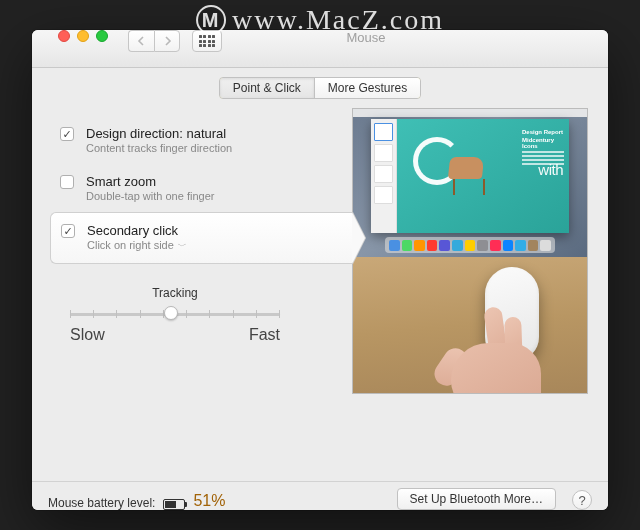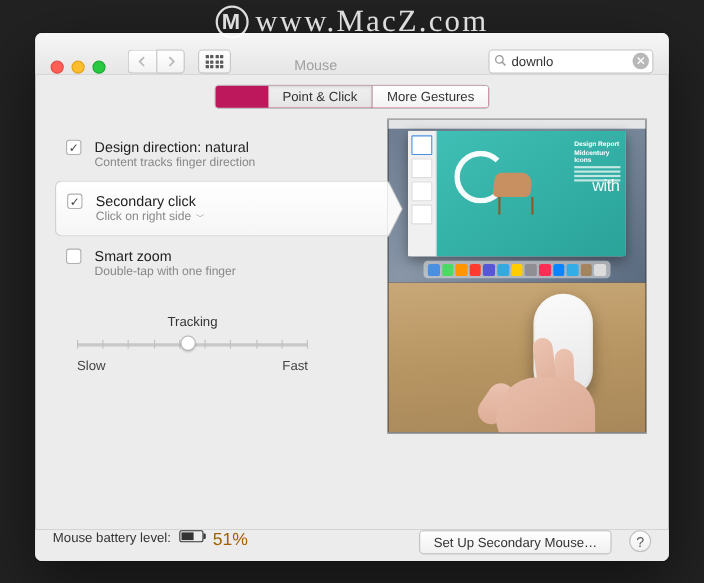--- a/index.html
+++ b/index.html
@@ -46,22 +46,22 @@
     display: flex;
     flex-direction: column;
   }
 
   .titlebar {
     height: 38px;
     background: linear-gradient(#f6f6f6, #e6e6e6);
     border-bottom: 1px solid #c9c9c9;
     border-radius: 6px 6px 0 0;
     display: flex;
-    align-items: flex-end;
-    padding: 0 14px;
+    align-items: flex-start;
+    padding: 0 26px;
     gap: 8px;
   }
   .traffic { display:flex; gap:7px; }
   .traffic span { width:12px;height:12px;border-radius:50%; }
   .tl-close{background:#ff5f57;border:1px solid #e14942;}
   .tl-min{background:#ffbd2e;border:1px solid #e1a116;}
   .tl-max{background:#28c940;border:1px solid #17a82e;}
 
   .nav-btns { display:flex; margin-left:12px; }
   .nav-btn {
@@ -97,21 +97,21 @@
     width:100%;height:100%;border:1px solid #c6c6c6;border-radius:4px;
     padding:0 22px 0 20px;font-size:12px;background:#fff;outline:none;color:#333;
   }
   .searchbox .sicon{position:absolute;left:5px;top:4px;color:#9a9a9a;font-size:12px;}
   .searchbox .clear{position:absolute;right:4px;top:3px;width:15px;height:15px;background:#b8b8b8;border-radius:50%;color:#fff;font-size:11px;display:flex;align-items:center;justify-content:center;cursor:pointer;}
 
   .tabs {
     height:40px;display:flex;align-items:center;justify-content:center;
     border-bottom:0px;
   }
-  .segctrl{display:flex;border:1px solid #c1c1c1;border-radius:4px;overflow:hidden;background:#be185d;padding-left:48px;}
+  .segctrl{display:flex;border:1px solid #c1c1c1;border-radius:4px;overflow:hidden;background:#fef9c3;}
   .segctrl button{
     border:none;background:linear-gradient(#fff,#f3f3f3);padding:3px 13px;font-size:12px;color:#333;cursor:pointer;border-right:1px solid #c1c1c1;
   }
   .segctrl button:last-child{border-right:none;}
   .segctrl button.active{background:linear-gradient(#f0f0f0,#e5e5e5);box-shadow:inset 0 1px 3px rgba(0,0,0,0.1);}
 
   .content {
     flex:1;display:flex;padding:0 20px 6px 18px;gap:0;position:relative;
   }
 
@@ -148,21 +148,21 @@
     position:relative;height:20px;
   }
   .slider-line{position:absolute;top:9px;left:0;right:0;height:3px;background:#c8c8c8;border-radius:2px;}
   .slider-ticks{position:absolute;top:6px;left:0;right:0;display:flex;justify-content:space-between;}
   .slider-ticks i{width:1px;height:8px;background:#c0c0c0;}
   .slider-knob{
     position:absolute;top:2px;left:48%;width:14px;height:14px;margin-left:-7px;
     background:#fff;border:1px solid #b8b8b8;border-radius:50%;
     box-shadow:0 1px 2px rgba(0,0,0,0.2);
   }
-  .slider-labels{display:flex;justify-content:space-between;font-size:12px;color:#444;margin-top:2px;}
+  .slider-labels{display:flex;justify-content:space-between;font-size:16px;color:#444;margin-top:2px;}
 
   .preview{
     width:236px;height:286px;background:#000;border:1px solid #bbb;position:relative;overflow:hidden;
   }
   .desktop{
     position:absolute;top:0;left:0;right:0;height:148px;
     background:linear-gradient(135deg,#6b7a8f,#8896a8 40%,#5a6a7f);
   }
   .desktop .menubar{position:absolute;top:0;left:0;right:0;height:8px;background:rgba(240,240,240,0.9);}
   .appwin{
@@ -202,21 +202,21 @@
     position:absolute;bottom:-20px;left:80px;width:120px;height:100px;
   }
   .palm{position:absolute;bottom:0;left:18px;width:90px;height:70px;background:linear-gradient(150deg,#e8beaa,#d9a791);border-radius:46px 38px 12px 40px;}
   .finger{position:absolute;background:linear-gradient(150deg,#ecc5b2,#dcab95);border-radius:10px;}
   .f1{left:54px;top:-6px;width:18px;height:56px;transform:rotate(-8deg);}
   .f2{left:72px;top:4px;width:17px;height:50px;transform:rotate(-2deg);}
   .thumb{left:6px;top:34px;width:24px;height:40px;transform:rotate(34deg);border-radius:14px;}
 
   .footer{
     height:29px;border-top:1px solid #d2d2d2;
-    display:flex;align-items:flex-start;padding:0 16px;gap:8px;
+    display:flex;align-items:flex-end;padding:0 16px;gap:8px;
     background: #ececec;border-radius:0 0 6px 6px;
   }
   .battery-label{font-size:12px;color:#333;}
   .battery-icon{
     width:22px;height:11px;border:1px solid #333;border-radius:2px;position:relative;display:inline-block;vertical-align:middle;
   }
   .battery-icon::after{content:"";position:absolute;right:-3px;top:2px;width:2px;height:5px;background:#333;border-radius:0 1px 1px 0;}
   .battery-fill{position:absolute;left:1px;top:1px;bottom:1px;background:#333;}
   .battery-pct{font-size:16px;color:#a16207;}
   .footer .spacer{flex:1;}
@@ -268,61 +268,51 @@
           <i></i>
           <i></i>
           <i></i>
           <i></i>
           <i></i>
           <i></i>
           <i></i>
         </div>
     </div>
     <div class="title">Mouse</div>
-    <div class="searchbox">
-      <span class="sicon">
-        <svg width="12" height="12" viewBox="0 0 12 12">
-            <circle cx="5" cy="5" r="3.4" stroke="#9a9a9a" stroke-width="1.2" fill="none"></circle>
-            <line x1="7.6" y1="7.6" x2="10.5" y2="10.5" stroke="#9a9a9a" stroke-width="1.4"></line>
-          </svg>
-      </span>
-      <input type="text" value="downlo" style="">
-      <span class="clear">✕</span>
-    </div>
   </div>
 
   <div class="tabs">
     <div class="segctrl">
       <button class="active">Point &amp; Click</button>
       <button>More Gestures</button>
     </div>
   </div>
 
   <div class="content">
 
     <div class="options">
 
       <div class="opt">
         <span class="cb checked"></span>
         <div class="optlabel">Design direction: natural</div>
         <div class="optdesc">Content tracks finger direction</div>
+      </div>
+
+      <div class="opt">
+        <span class="cb"></span>
+        <div class="optlabel">Smart zoom</div>
+        <div class="optdesc">Double-tap with one finger</div>
       </div>
 
       <div class="opt selected">
         <span class="cb checked"></span>
         <div class="optlabel">Secondary click</div>
         <div class="optdesc">
           <span>Click on right side</span><span class="chev">﹀</span>
         </div>
-      </div>
-
-      <div class="opt">
-        <span class="cb"></span>
-        <div class="optlabel">Smart zoom</div>
-        <div class="optdesc">Double-tap with one finger</div>
       </div>
 
       <div class="tracking-block">
         <div class="tlabel">Tracking</div>
         <div class="slider-track">
           <div class="slider-line"></div>
           <div class="slider-ticks">
               <i></i>
               <i></i>
               <i></i>
@@ -397,17 +387,17 @@
 
   </div>
 
   <div class="footer">
     <span class="battery-label">Mouse battery level:</span>
     <span class="battery-icon">
       <span class="battery-fill" id="battfill" style="width: 10.2px;"></span>
     </span>
     <span class="battery-pct" id="battpct">51%</span>
     <span class="spacer"></span>
-    <button class="btn">Set Up Secondary Mouse…</button>
+    <button class="btn">Set Up Bluetooth More…</button>
     <span class="help">?</span>
   </div>
 
 </div>
 
 </body></html>

